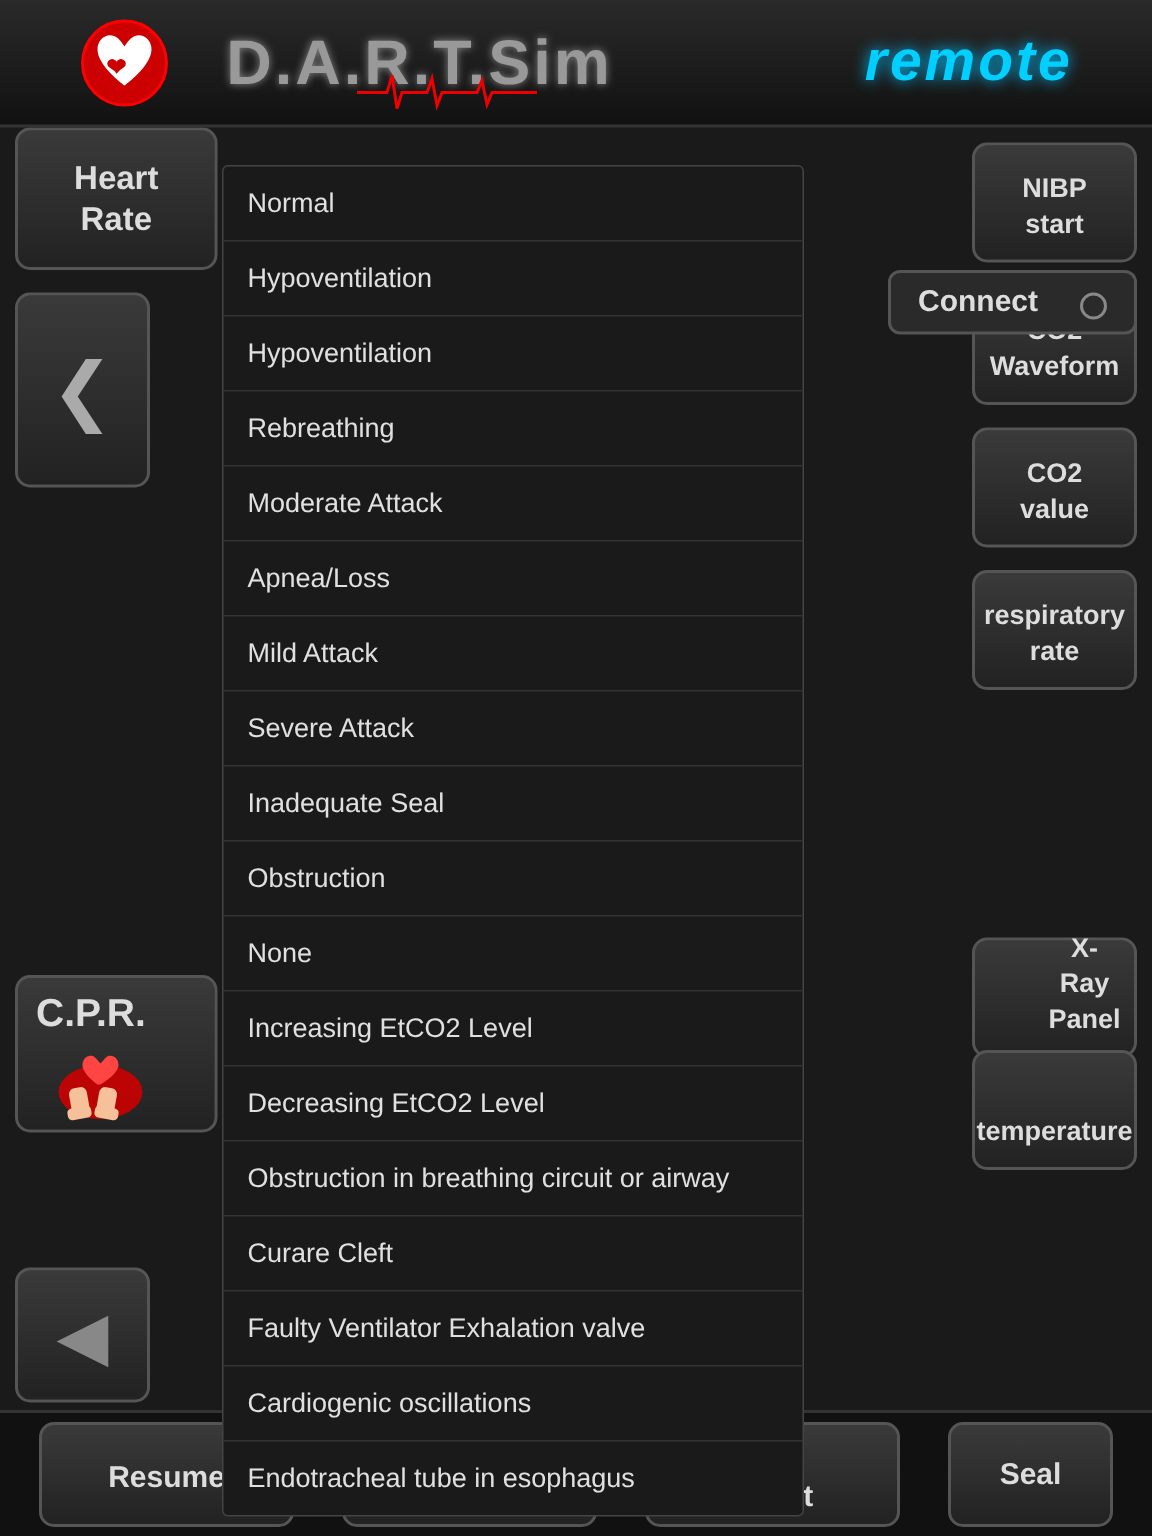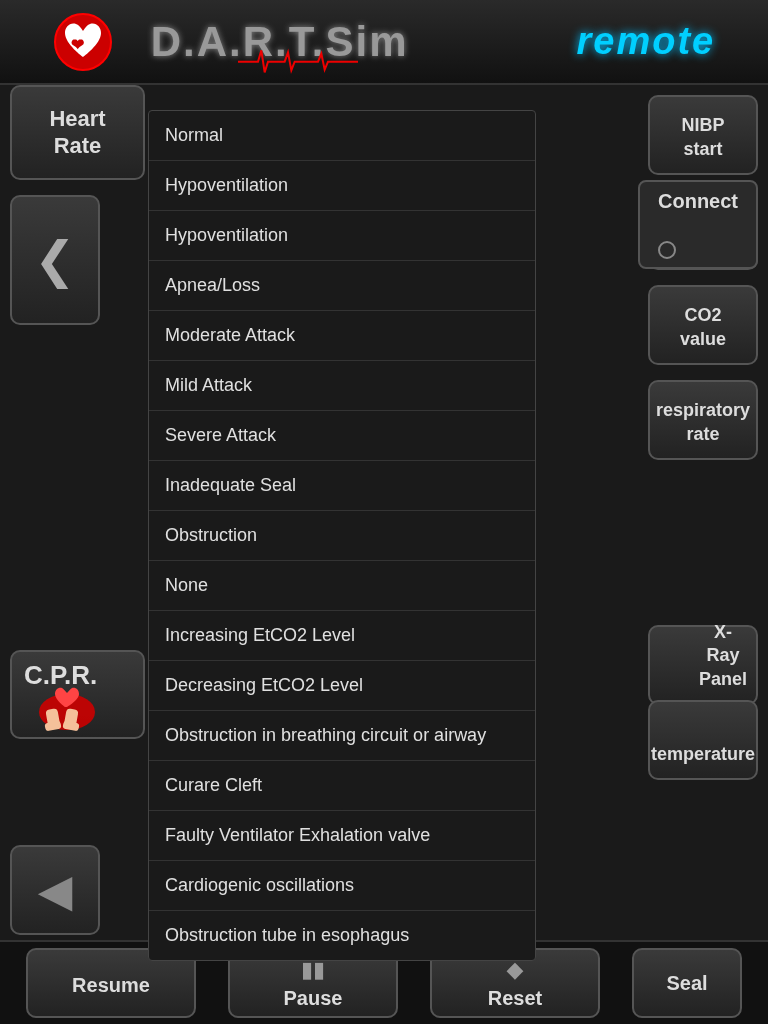--- a/index.html
+++ b/index.html
@@ -59,24 +59,23 @@
     }
     .connect-btn {
       background: #2a2a2a;
       border: 2px solid #555;
       border-radius: 8px;
       padding: 8px 18px;
       color: #ddd;
       font-size: 20px;
       font-weight: bold;
       display: flex;
-      align-items: flex-start;
+      align-items: flex-end;
       gap: 28px;
       cursor: pointer;
-      flex-direction: column;
     }
     .connect-circle {
       width: 18px;
       height: 18px;
       border-radius: 50%;
       border: 2px solid #888;
       background: transparent;
     }
 
     
@@ -138,21 +137,21 @@
       color: #aaa;
       font-size: 50px;
       line-height: 1;
     }
 
     .cpr-btn {
       position: absolute;
       top: 565px;
       left: 10px;
       width: 135px;
-      height: 89px;
+      height: 105px;
       background: linear-gradient(180deg, #3a3a3a, #222);
       border: 2px solid #555;
       border-radius: 10px;
       display: flex;
       align-items: center;
       justify-content: center;
       cursor: pointer;
       overflow: hidden;
     }
     .cpr-text {
@@ -397,34 +396,35 @@
         <div>temperature</div>
       </div>
     </div>
   </div>
 
   <div id="dropdown-overlay">
 
   <div class="dropdown-item">Normal</div>
       <div class="dropdown-item">Hypoventilation</div>
       <div class="dropdown-item">Hypoventilation</div>
+      <div class="dropdown-item">Rebreathing</div>
+      <div class="dropdown-item">Moderate Attack</div>
       <div class="dropdown-item">Apnea/Loss</div>
-      <div class="dropdown-item">Moderate Attack</div>
       <div class="dropdown-item">Mild Attack</div>
       <div class="dropdown-item">Severe Attack</div>
       <div class="dropdown-item">Inadequate Seal</div>
       <div class="dropdown-item">Obstruction</div>
       <div class="dropdown-item">None</div>
       <div class="dropdown-item">Increasing EtCO2 Level</div>
       <div class="dropdown-item">Decreasing EtCO2 Level</div>
       <div class="dropdown-item">Obstruction in breathing circuit or airway</div>
       <div class="dropdown-item">Curare Cleft</div>
       <div class="dropdown-item">Faulty Ventilator Exhalation valve</div>
       <div class="dropdown-item">Cardiogenic oscillations</div>
-      <div class="dropdown-item">Obstruction tube in esophagus</div>
+      <div class="dropdown-item">Endotracheal tube in esophagus</div>
     </div>
 
 </div>
 
 <div id="bottom-bar">
   <div class="bottom-btn">
       <span class="bottom-btn-icon"></span>
     <span class="bottom-btn-label">Resume</span>
   </div>
   <div class="bottom-btn">

